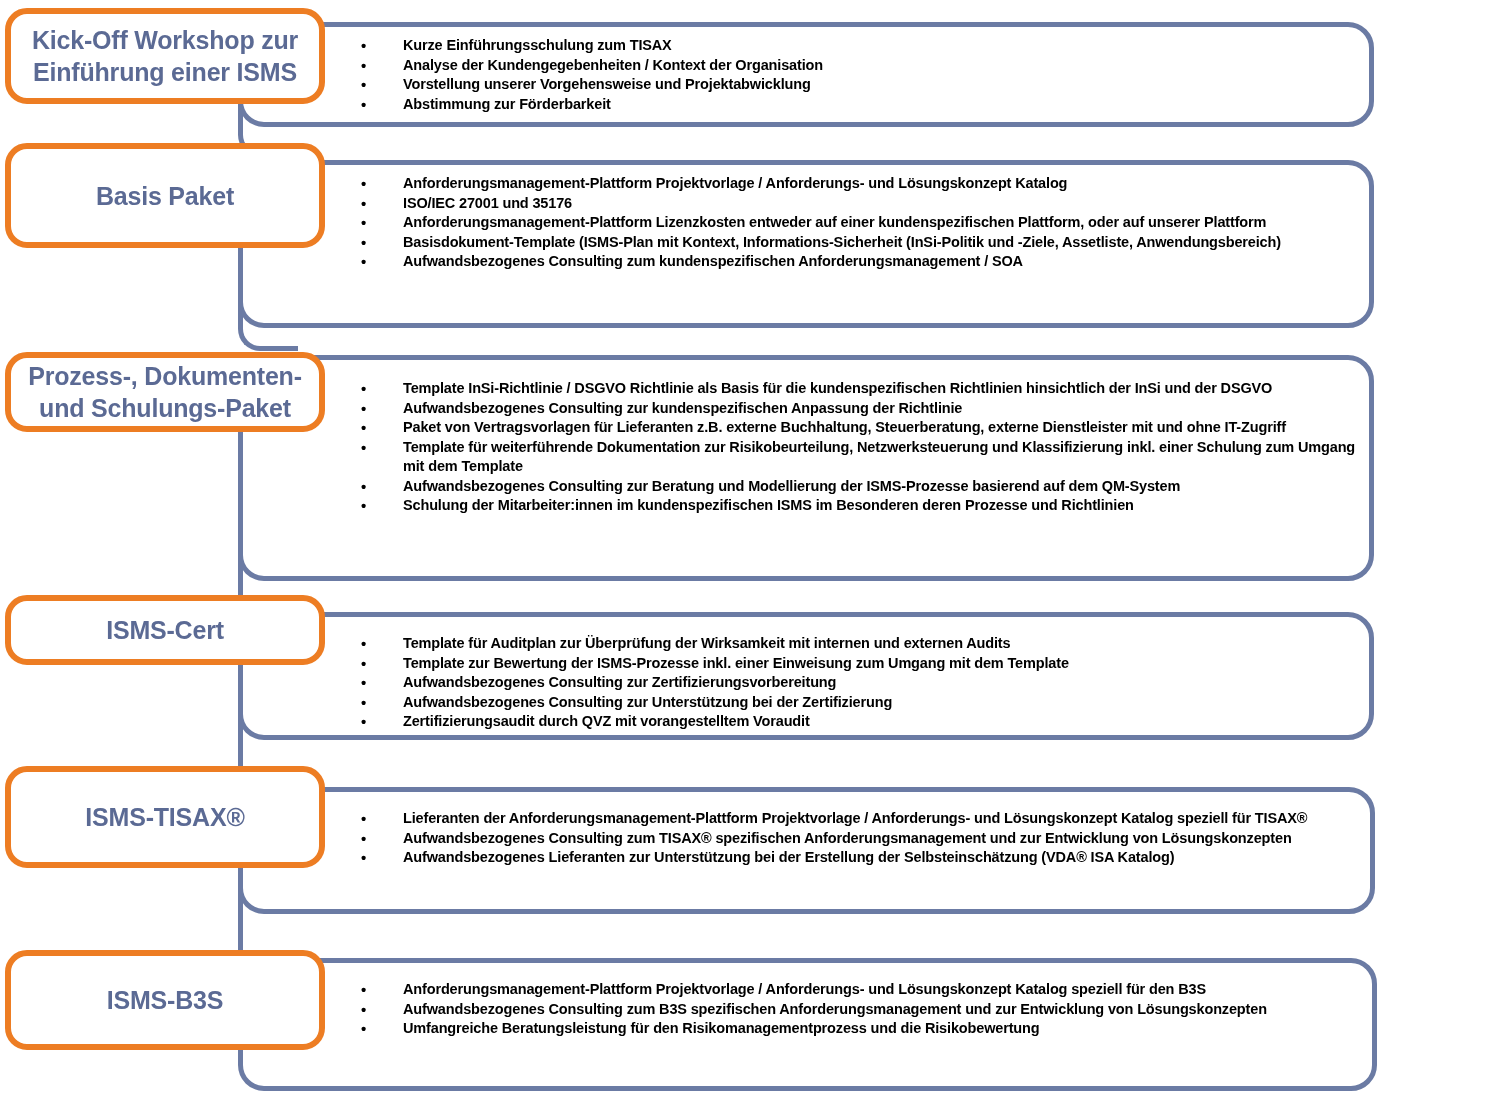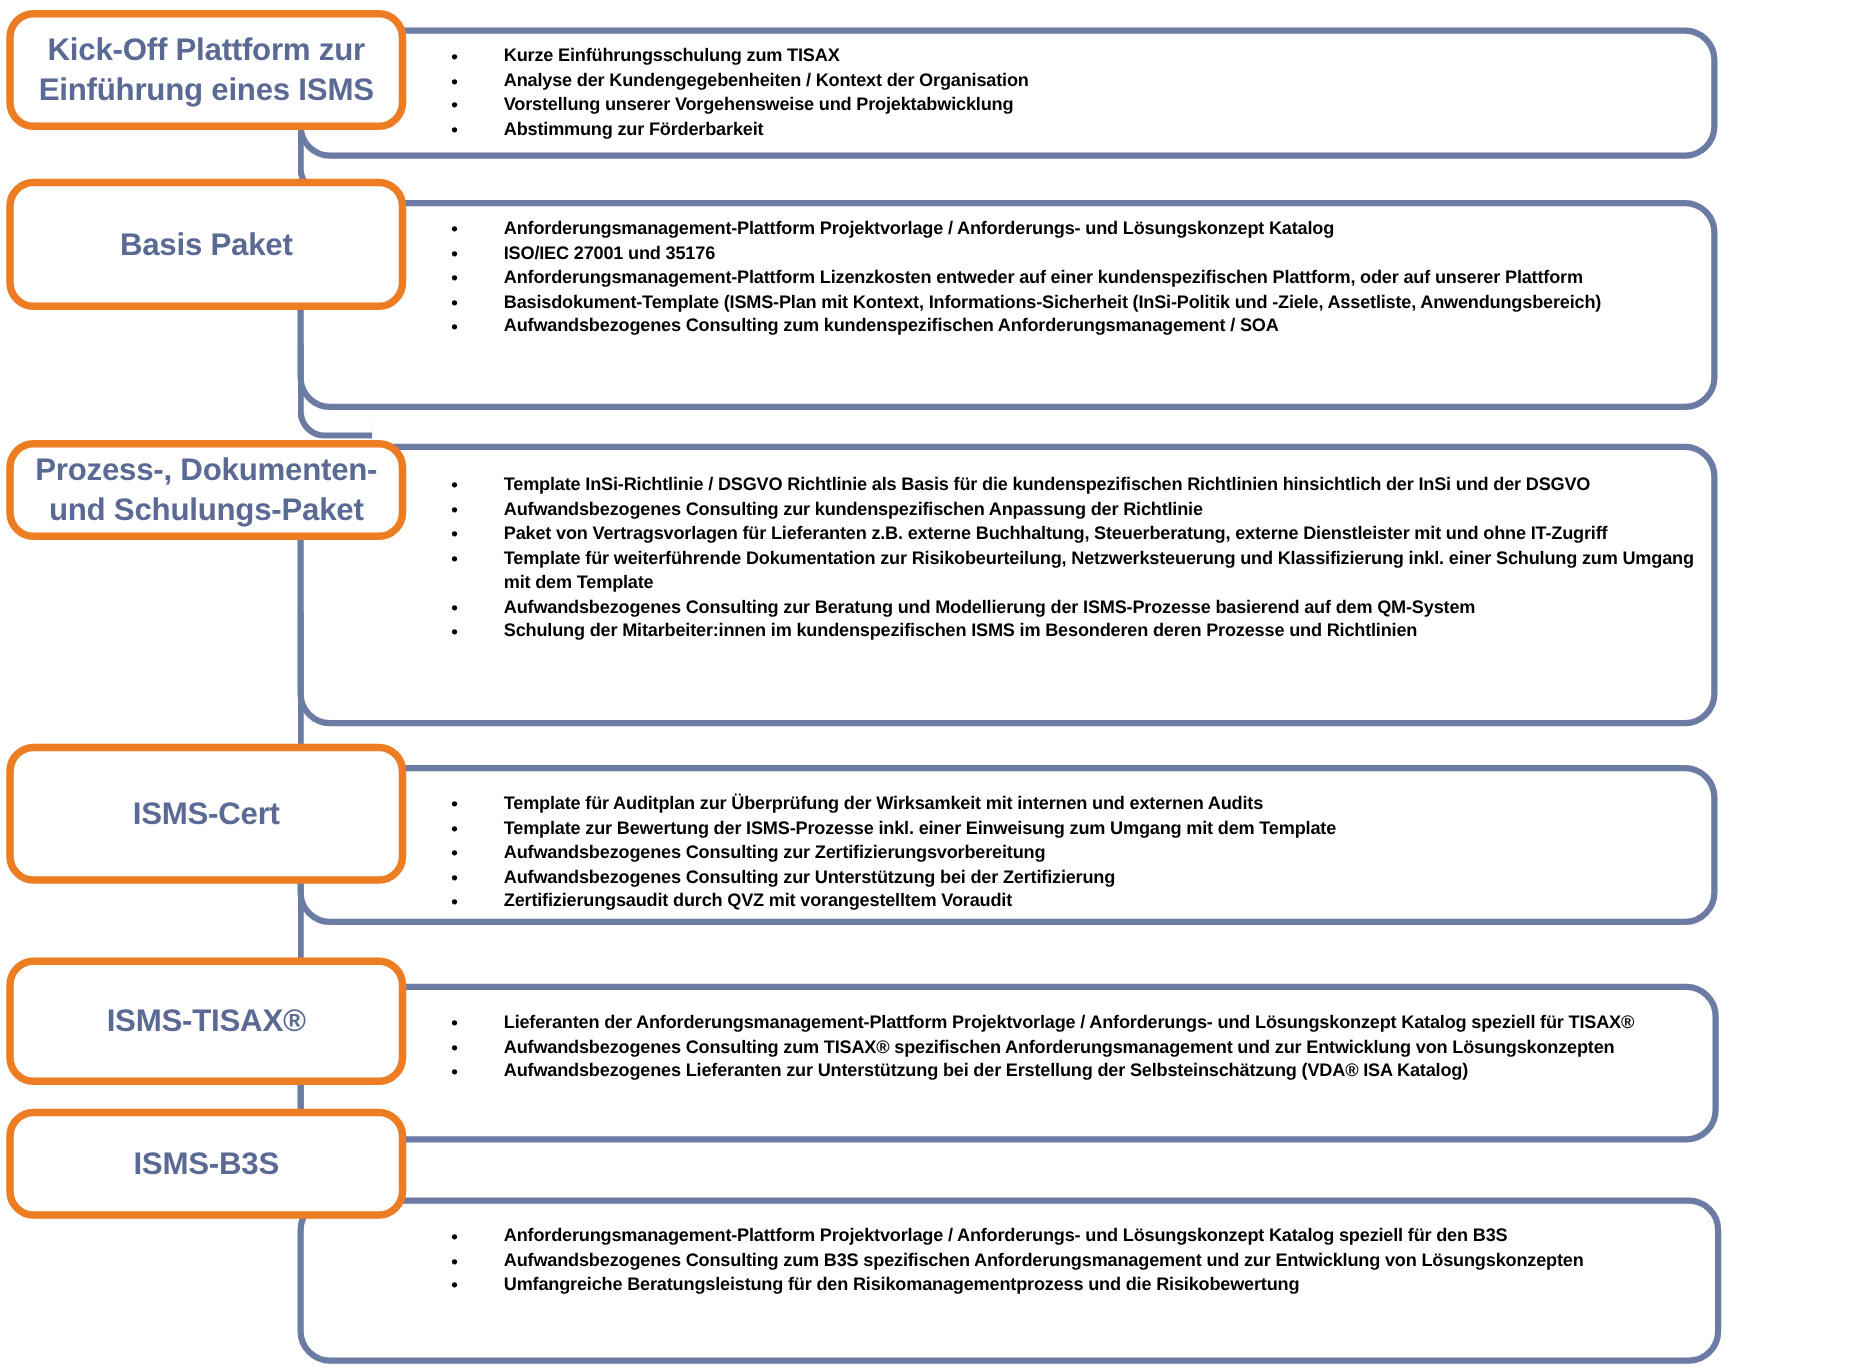--- a/index.html
+++ b/index.html
@@ -111,21 +111,21 @@
       <div class="bullet-row">
         <span class="bullet-dot">•</span>
         <span class="bullet-text">Abstimmung zur Förderbarkeit</span>
       </div>
     </div>
   </div>
 
   <div class="elbow" style="left:238px; top:95px; width:60px; height:62px;"></div>
 
   <div class="label-box" style="left:5px; top:8px; width:320px; height:96px;">
-    <span class="label-text">Kick-Off Plattform zur Einführung eines ISMS</span>
+    <span class="label-text">Kick-Off Workshop zur Einführung einer ISMS</span>
   </div>
 
   <div class="content-box" style="left:238px; top:160px; width:1136px; height:168px;">
     <div class="bullets" style="top:9px;">
       <div class="bullet-row">
         <span class="bullet-dot">•</span>
         <span class="bullet-text">Anforderungsmanagement-Plattform Projektvorlage / Anforderungs- und Lösungskonzept Katalog</span>
       </div>
       <div class="bullet-row">
         <span class="bullet-dot">•</span>
@@ -207,21 +207,21 @@
       </div>
       <div class="bullet-row">
         <span class="bullet-dot">•</span>
         <span class="bullet-text">Zertifizierungsaudit durch QVZ mit vorangestelltem Voraudit</span>
       </div>
     </div>
   </div>
 
   <div class="elbow" style="left:238px; top:690px; width:60px; height:110px;"></div>
 
-  <div class="label-box" style="left:5px; top:595px; width:320px; height:112px;">
+  <div class="label-box" style="left:5px; top:595px; width:320px; height:70px;">
     <span class="label-text">ISMS-Cert</span>
   </div>
 
   <div class="content-box" style="left:238px; top:787px; width:1137px; height:127px;">
     <div class="bullets" style="top:17px;">
       <div class="bullet-row">
         <span class="bullet-dot">•</span>
         <span class="bullet-text">Lieferanten der Anforderungsmanagement-Plattform Projektvorlage / Anforderungs- und Lösungskonzept Katalog speziell für TISAX®</span>
       </div>
       <div class="bullet-row">
@@ -251,17 +251,17 @@
         <span class="bullet-dot">•</span>
         <span class="bullet-text">Aufwandsbezogenes Consulting zum B3S spezifischen Anforderungsmanagement und zur Entwicklung von Lösungskonzepten</span>
       </div>
       <div class="bullet-row">
         <span class="bullet-dot">•</span>
         <span class="bullet-text">Umfangreiche Beratungsleistung für den Risikomanagementprozess und die Risikobewertung</span>
       </div>
     </div>
   </div>
 
-  <div class="label-box" style="left:5px; top:887px; width:320px; height:88px;">
+  <div class="label-box" style="left:5px; top:950px; width:320px; height:100px;">
     <span class="label-text">ISMS-B3S</span>
   </div>
 
 </div>
 
 </body></html>

